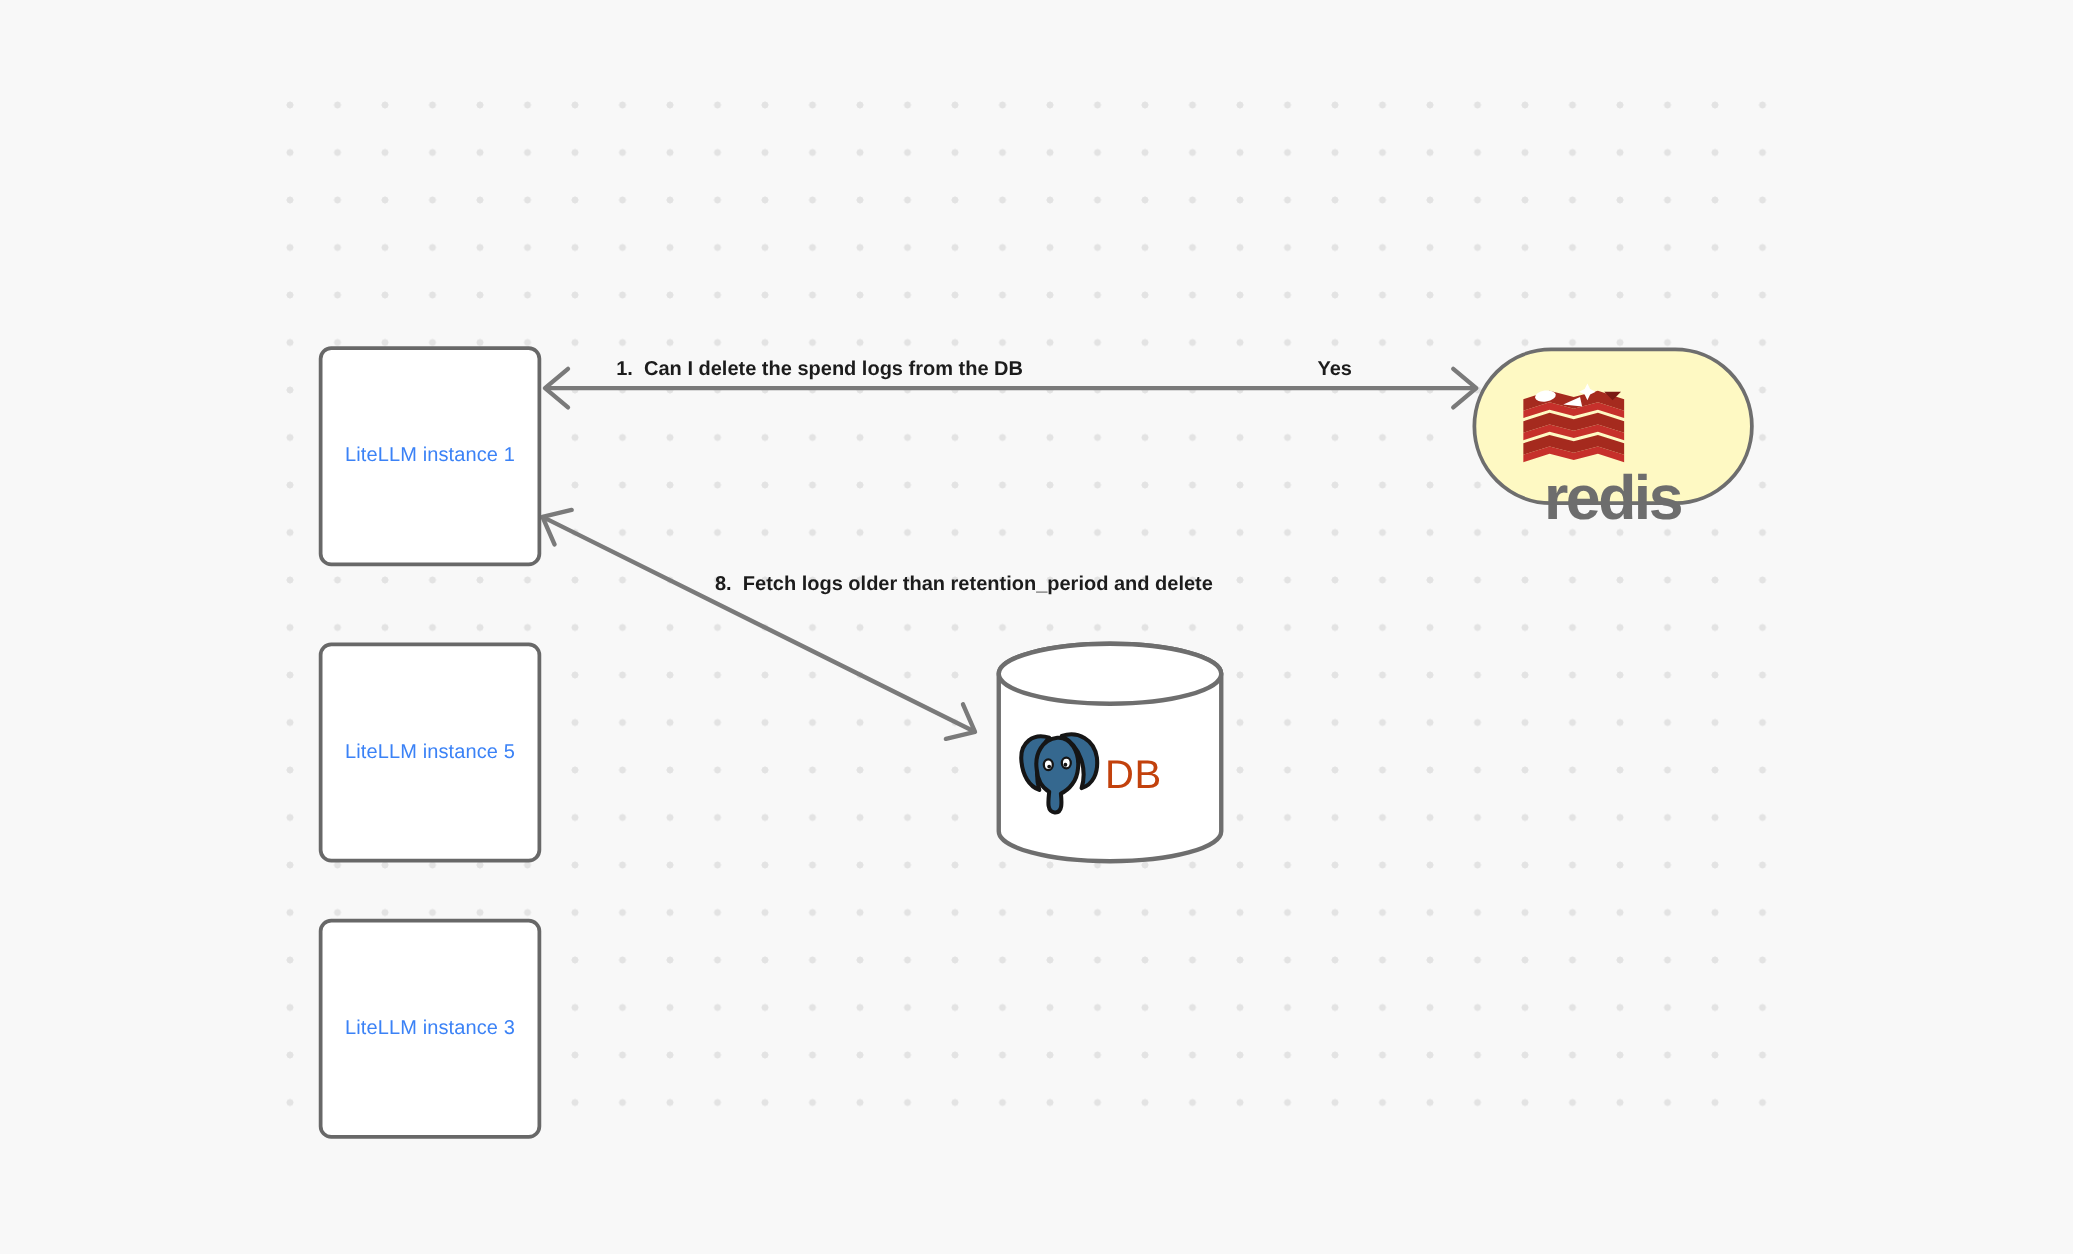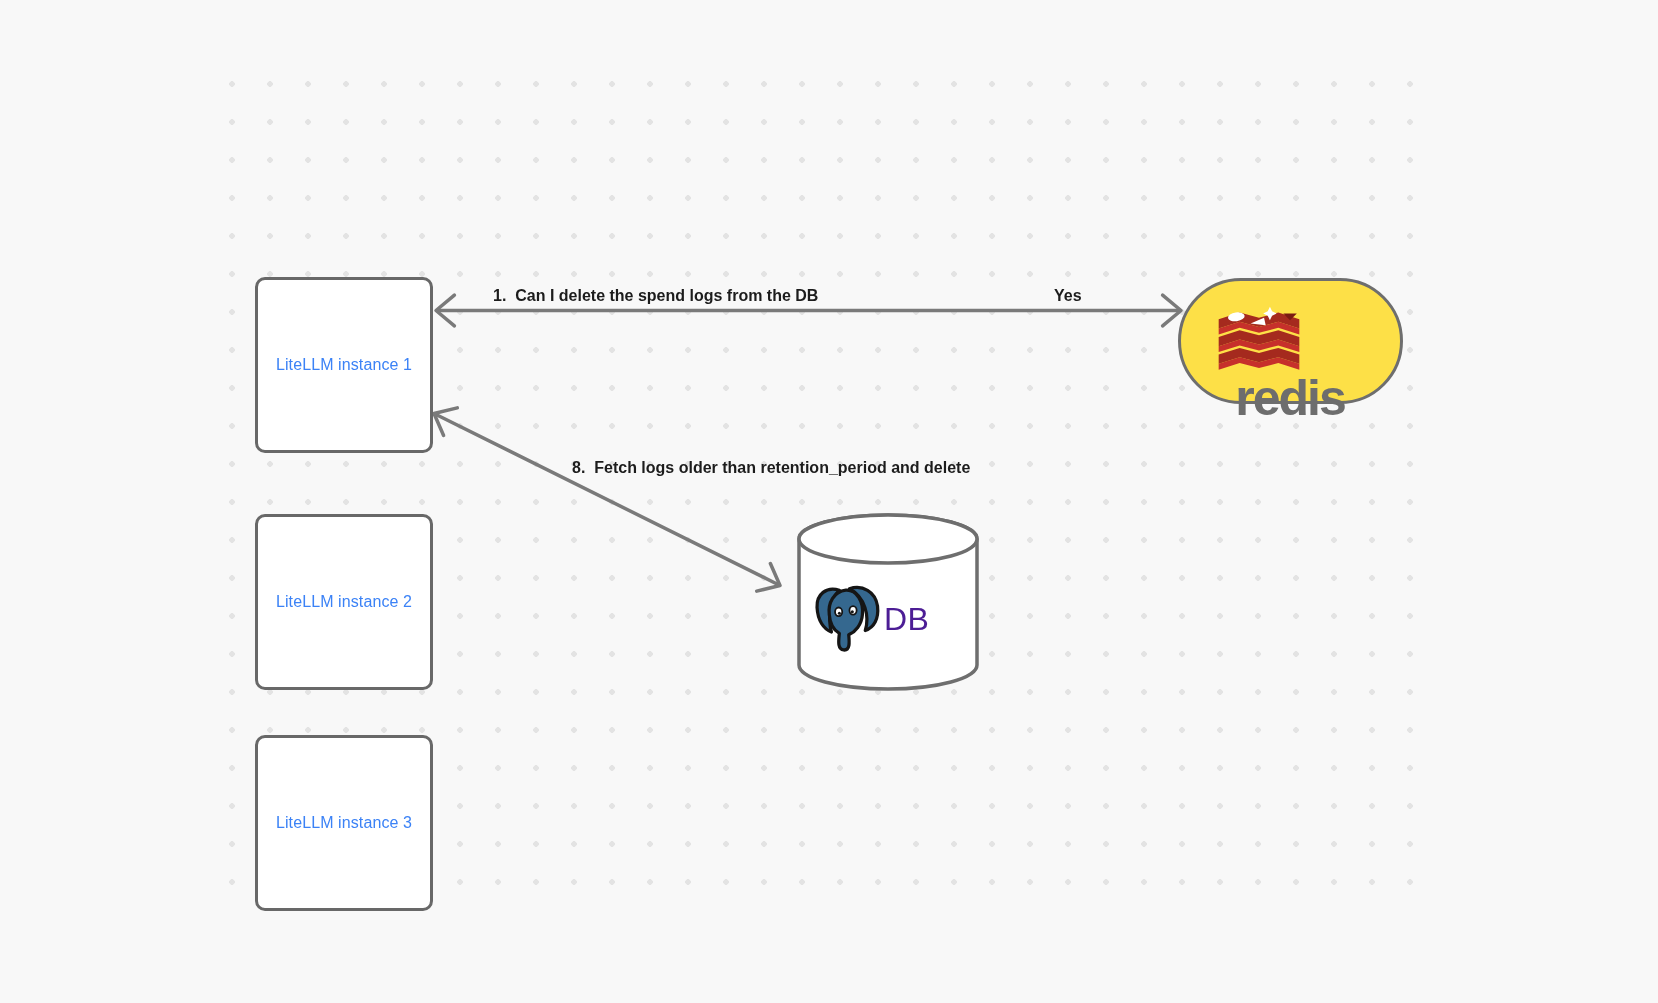--- a/index.html
+++ b/index.html
@@ -37,21 +37,21 @@
     letter-spacing: 0.1px;
   }
   .node-box.b1 { top: 277px; }
   .node-box.b2 { top: 514px; }
   .node-box.b3 { top: 735px; }
   .node-redis {
     position: absolute;
     left: 1178px; top: 278px;
     width: 225px; height: 126px;
     box-sizing: border-box;
-    background: #fde047;
+    background: #fef9c3;
     border: 3.5px solid #6e6e6e;
     border-radius: 68px;
   }
   .redis-icon {
     position: absolute; left: 36px; top: 24px;
     width: 84px; height: 69px;
   }
   .redis-wordmark {
     position: absolute; left: 0; top: 94px;
     width: 218px;
@@ -70,21 +70,21 @@
   }
   .edge-label.l1 { left: 493px; top: 284px; }
   .edge-label.yes { left: 1054px; top: 284px; }
   .edge-label.l2 { left: 572px; top: 456px; }
   .pg-elephant {
     position: absolute; left: 812px; top: 582px;
     width: 72px; height: 74px;
   }
   .db-label {
     position: absolute; left: 884px; top: 602px;
-    font-size: 32px; color: #4c1d95;
+    font-size: 32px; color: #c2410c;
     letter-spacing: 0.5px;
     line-height: 34px;
   }
 </style>
 </head>
 <body>
 
 <div class="canvas">
 
   <div class="dot-grid"></div>
@@ -106,21 +106,21 @@
       <path d="M436,414.5 L779,585"></path>
       <path d="M457.3,407.9 L434,413.5 L443.6,435.5"></path>
       <path d="M770.4,563.5 L780,585.5 L756.7,591.1"></path>
     </g>
   </svg>
 
   <div class="node-box b1">
     <span>LiteLLM instance 1</span>
   </div>
   <div class="node-box b2">
-    <span>LiteLLM instance 2</span>
+    <span>LiteLLM instance 5</span>
   </div>
   <div class="node-box b3">
     <span>LiteLLM instance 3</span>
   </div>
 
   <div class="node-redis">
     <svg class="redis-icon" viewBox="0 0 100 82" xmlns="http://www.w3.org/2000/svg">
 
       <polygon fill="#c6302b" points="2,70 27,62 50,68 73,62 98,70 98,77 73,69 50,75 27,69 2,77"></polygon>
       <polygon fill="#a52a1e" points="2,59 27,51 50,57 73,51 98,59 98,70 73,62 50,68 27,62 2,70"></polygon>

